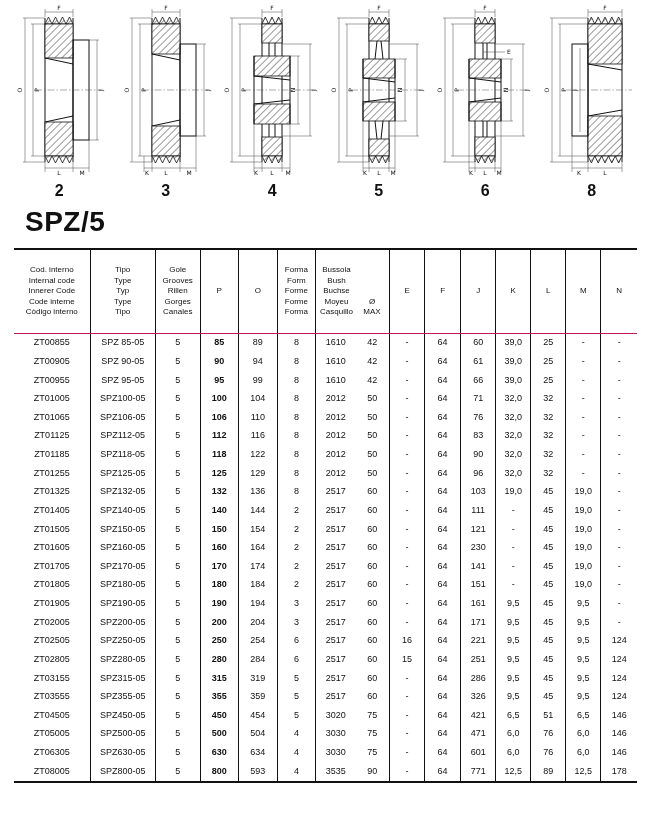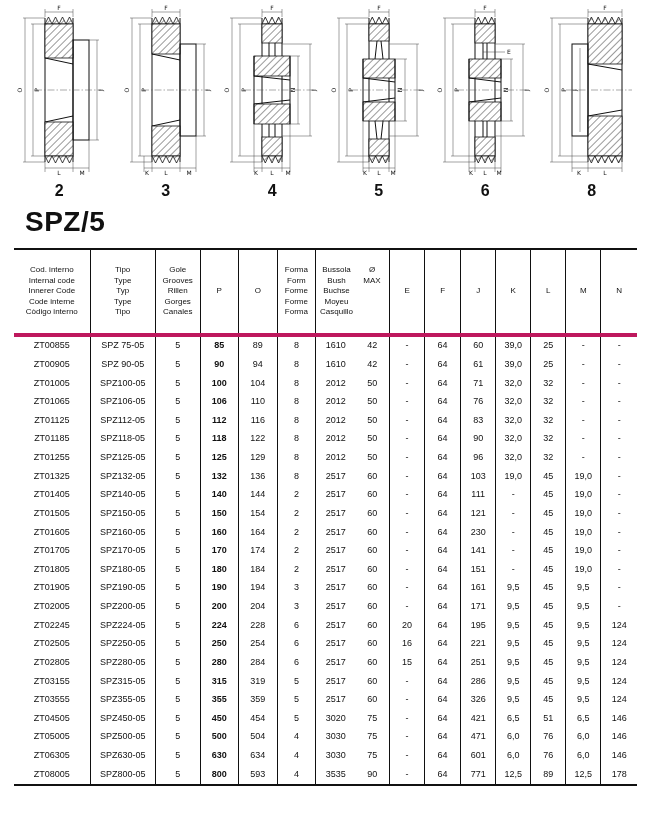--- a/index.html
+++ b/index.html
@@ -37,33 +37,33 @@
     font-family:"Liberation Sans",sans-serif;
   }
 
   
   table.spec {
     border-collapse:collapse; table-layout:fixed;
     width:623px; margin-left:14px;
     border-bottom:2.5px solid #111;
   }
   table.spec th {
-    border-top:2px solid #111; border-bottom:4px solid #be185d;
+    border-top:2px solid #111; border-bottom:1px solid #be185d;
     font-weight:normal; font-size:8px; line-height:1.3;
     padding:5px 1px; text-align:center; vertical-align:middle;
     white-space:pre-line;
   }
   table.spec td {
     font-size:9px; line-height:1.05;
     padding:4.6px 1px; text-align:center; vertical-align:middle;
     white-space:nowrap;
   }
   .bl { border-left:1px solid #111; }
   td.c3 { font-weight:bold; }
-  .bush-head { display:flex; align-items:flex-start; }
+  .bush-head { display:flex; align-items:flex-end; }
   .bush-head .bh-left  { flex:0 0 55%; }
   .bush-head .bh-right { flex:0 0 45%; }
 </style>
 </head>
 <body>
 
 <svg width="0" height="0" style="position:absolute" aria-hidden="true">
   <defs>
     <pattern id="hp" width="5" height="5" patternUnits="userSpaceOnUse" patternTransform="rotate(45)">
       <rect width="5" height="5" fill="#fff"></rect>
@@ -405,21 +405,21 @@
       <th class="bl">J</th>
       <th class="bl">K</th>
       <th class="bl">L</th>
       <th class="bl">M</th>
       <th class="bl">N</th>
     </tr>
   </thead>
   <tbody>
       <tr>
         <td class="c0">ZT00855</td>
-        <td class="c1 bl">SPZ 75-05</td>
+        <td class="c1 bl">SPZ 85-05</td>
         <td class="c2 bl">5</td>
         <td class="c3 bl">85</td>
         <td class="c4 bl">89</td>
         <td class="c5 bl">8</td>
         <td class="c6 bl">1610</td>
         <td class="c7">42</td>
         <td class="c8 bl">-</td>
         <td class="c9 bl">64</td>
         <td class="c10 bl">60</td>
         <td class="c11 bl">39,0</td>
@@ -438,20 +438,37 @@
         <td class="c7">42</td>
         <td class="c8 bl">-</td>
         <td class="c9 bl">64</td>
         <td class="c10 bl">61</td>
         <td class="c11 bl">39,0</td>
         <td class="c12 bl">25</td>
         <td class="c13 bl">-</td>
         <td class="c14 bl">-</td>
       </tr>
       <tr>
+        <td class="c0">ZT00955</td>
+        <td class="c1 bl">SPZ 95-05</td>
+        <td class="c2 bl">5</td>
+        <td class="c3 bl">95</td>
+        <td class="c4 bl">99</td>
+        <td class="c5 bl">8</td>
+        <td class="c6 bl">1610</td>
+        <td class="c7">42</td>
+        <td class="c8 bl">-</td>
+        <td class="c9 bl">64</td>
+        <td class="c10 bl">66</td>
+        <td class="c11 bl">39,0</td>
+        <td class="c12 bl">25</td>
+        <td class="c13 bl">-</td>
+        <td class="c14 bl">-</td>
+      </tr>
+      <tr>
         <td class="c0">ZT01005</td>
         <td class="c1 bl">SPZ100-05</td>
         <td class="c2 bl">5</td>
         <td class="c3 bl">100</td>
         <td class="c4 bl">104</td>
         <td class="c5 bl">8</td>
         <td class="c6 bl">2012</td>
         <td class="c7">50</td>
         <td class="c8 bl">-</td>
         <td class="c9 bl">64</td>
@@ -659,37 +676,20 @@
         <td class="c7">60</td>
         <td class="c8 bl">-</td>
         <td class="c9 bl">64</td>
         <td class="c10 bl">171</td>
         <td class="c11 bl">9,5</td>
         <td class="c12 bl">45</td>
         <td class="c13 bl">9,5</td>
         <td class="c14 bl">-</td>
       </tr>
       <tr>
-        <td class="c0">ZT02245</td>
-        <td class="c1 bl">SPZ224-05</td>
-        <td class="c2 bl">5</td>
-        <td class="c3 bl">224</td>
-        <td class="c4 bl">228</td>
-        <td class="c5 bl">6</td>
-        <td class="c6 bl">2517</td>
-        <td class="c7">60</td>
-        <td class="c8 bl">20</td>
-        <td class="c9 bl">64</td>
-        <td class="c10 bl">195</td>
-        <td class="c11 bl">9,5</td>
-        <td class="c12 bl">45</td>
-        <td class="c13 bl">9,5</td>
-        <td class="c14 bl">124</td>
-      </tr>
-      <tr>
         <td class="c0">ZT02505</td>
         <td class="c1 bl">SPZ250-05</td>
         <td class="c2 bl">5</td>
         <td class="c3 bl">250</td>
         <td class="c4 bl">254</td>
         <td class="c5 bl">6</td>
         <td class="c6 bl">2517</td>
         <td class="c7">60</td>
         <td class="c8 bl">16</td>
         <td class="c9 bl">64</td>

